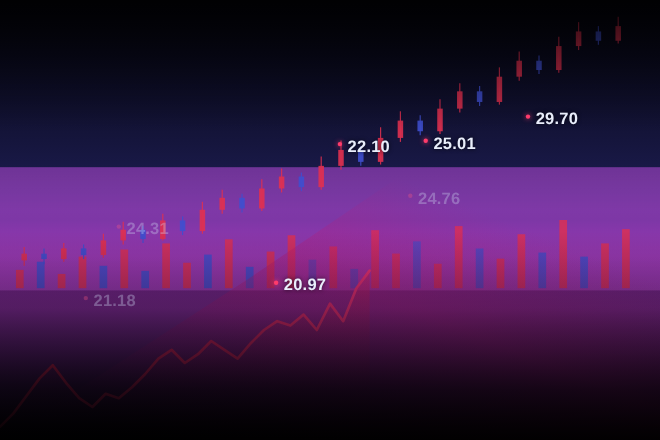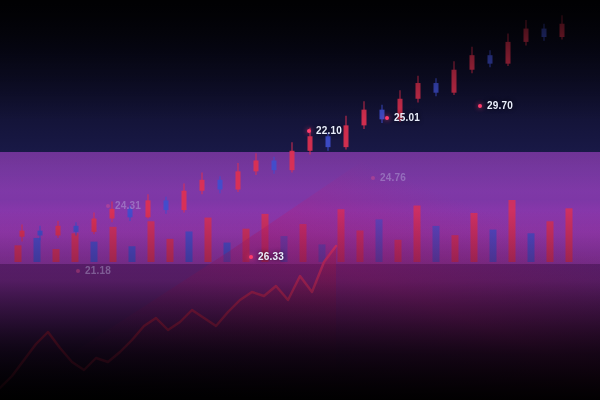--- a/index.html
+++ b/index.html
@@ -85,21 +85,21 @@
   }
 
   
   #chart-candles, #chart-line, #chart-volume { position: absolute; inset: 0; }
   #chart-candles { opacity: .95; }
 
   
   .value-label {
     position: absolute;
     color: #e9eefb;
-    font-size: 10px;
+    font-size: 15px;
     font-weight: bold;
     letter-spacing: .2px;
     white-space: nowrap;
     text-shadow: 0 0 4px rgba(0,0,0,.75);
     pointer-events: none;
   }
   .value-label::before {
     content: "";
     position: absolute;
     left: -9px; top: 4px;
@@ -260,19 +260,19 @@
 
   <div id="bg-wedge"></div>
   <div id="bg-fade-bottom"></div>
   <div id="bg-fade-top"></div>
 
   <div id="annotations">
       <div class="value-label dim" style="left: 115px; top: 200px;">24.31</div>
       <div class="value-label dim" style="left: 85px; top: 265px;">21.18</div>
       <div class="value-label" style="left: 316px; top: 125px;">22.10</div>
       <div class="value-label dim" style="left: 380px; top: 172px; text-align: center;">24.76</div>
-      <div class="value-label" style="left: 394px; top: 112px;">25.01</div>
-      <div class="value-label" style="left: 258px; top: 251px;">26.33</div>
+      <div class="value-label" style="left: 394px; top: 122px;">25.01</div>
+      <div class="value-label" style="left: 258px; top: 251px;">20.97</div>
       <div class="value-label" style="left: 487px; top: 100px;">29.70</div>
     </div>
 
 
 </div>
 
 </body></html>

